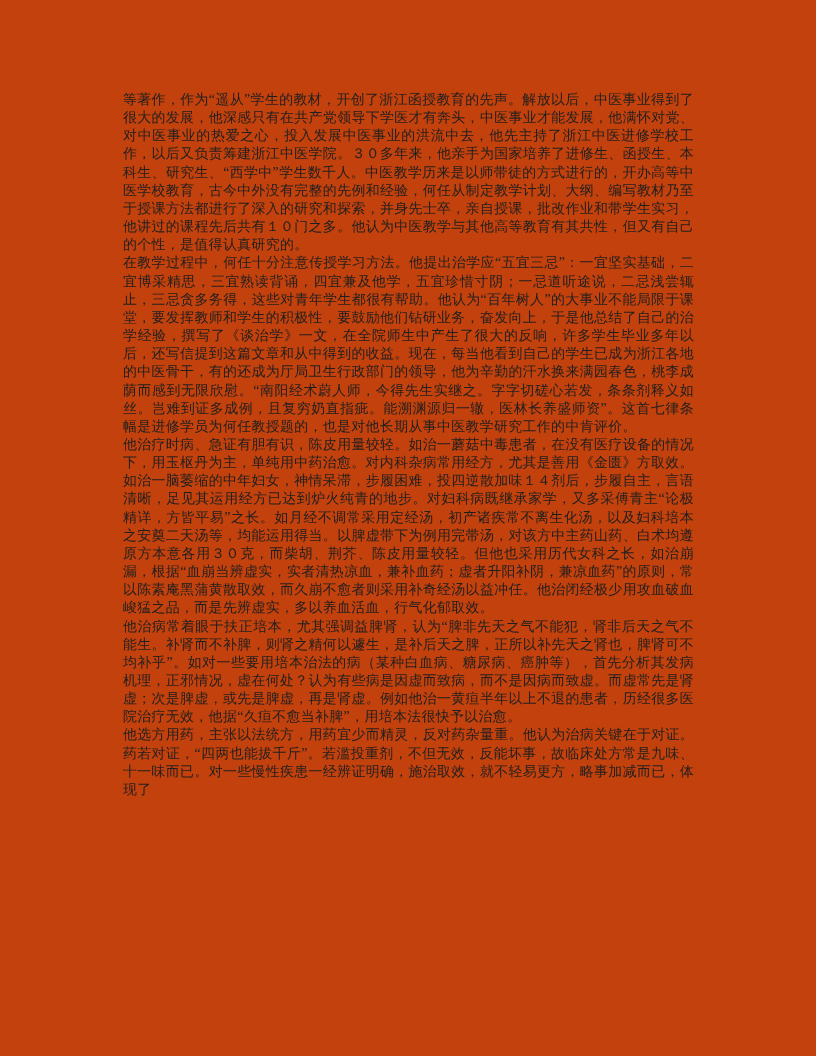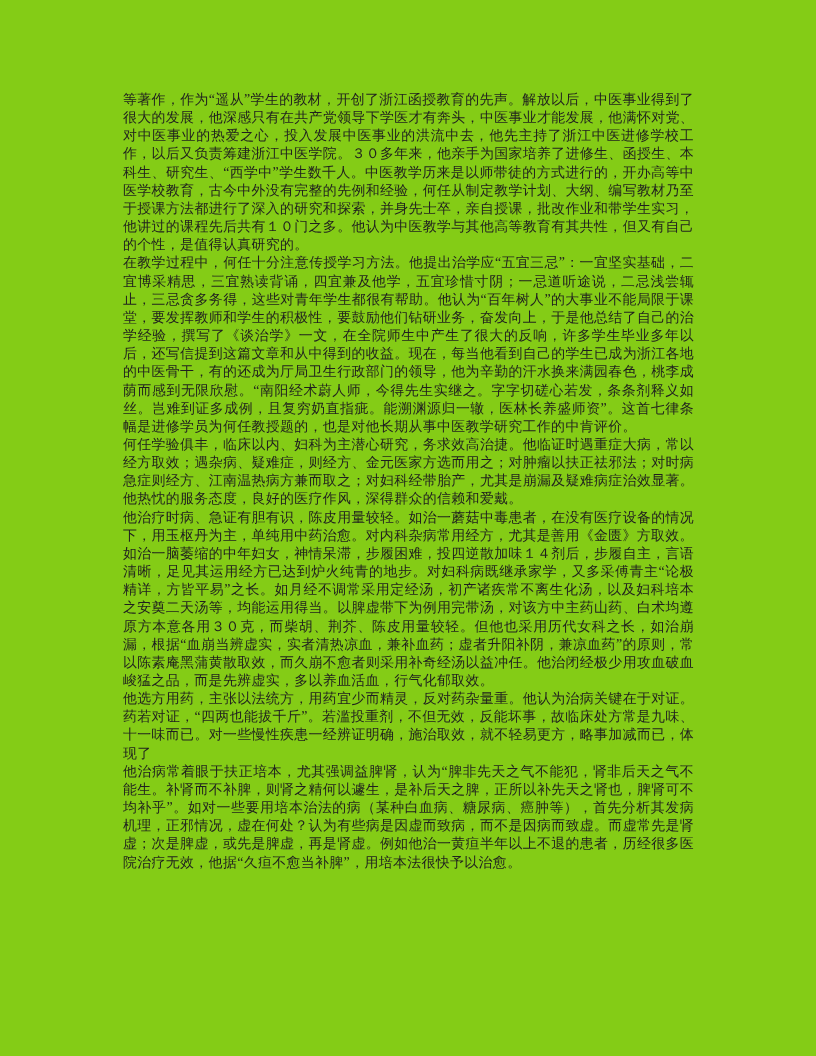--- a/index.html
+++ b/index.html
@@ -4,21 +4,21 @@
 <style>
   html, body {
     margin: 0;
     padding: 0;
     background: #ffffff;
   }
   .sheet {
     position: relative;
     width: 816px;
     height: 1056px;
-    background: #84cc16;
+    background: #c2410c;
     overflow: hidden;
     font-family: "Liberation Serif", "DejaVu Serif", serif;
   }
   .text-block {
     position: absolute;
     left: 123px;
     top: 91px;
     width: 571px;
     color: #1f1f1f;
     font-size: 13.9px;
@@ -35,19 +35,18 @@
     word-break: break-all;
   }
 </style>
 </head>
 <body>
 
 <div class="sheet">
   <div class="text-block">
       <p class="para">等著作，作为“遥从”学生的教材，开创了浙江函授教育的先声。解放以后，中医事业得到了很大的发展，他深感只有在共产党领导下学医才有奔头，中医事业才能发展，他满怀对党、对中医事业的热爱之心，投入发展中医事业的洪流中去，他先主持了浙江中医进修学校工作，以后又负责筹建浙江中医学院。３０多年来，他亲手为国家培养了进修生、函授生、本科生、研究生、“西学中”学生数千人。中医教学历来是以师带徒的方式进行的，开办高等中医学校教育，古今中外没有完整的先例和经验，何任从制定教学计划、大纲、编写教材乃至于授课方法都进行了深入的研究和探索，并身先士卒，亲自授课，批改作业和带学生实习，他讲过的课程先后共有１０门之多。他认为中医教学与其他高等教育有其共性，但又有自己的个性，是值得认真研究的。</p>
       <p class="para">在教学过程中，何任十分注意传授学习方法。他提出治学应“五宜三忌”：一宜坚实基础，二宜博采精思，三宜熟读背诵，四宜兼及他学，五宜珍惜寸阴；一忌道听途说，二忌浅尝辄止，三忌贪多务得，这些对青年学生都很有帮助。他认为“百年树人”的大事业不能局限于课堂，要发挥教师和学生的积极性，要鼓励他们钻研业务，奋发向上，于是他总结了自己的治学经验，撰写了《谈治学》一文，在全院师生中产生了很大的反响，许多学生毕业多年以后，还写信提到这篇文章和从中得到的收益。现在，每当他看到自己的学生已成为浙江各地的中医骨干，有的还成为厅局卫生行政部门的领导，他为辛勤的汗水换来满园春色，桃李成荫而感到无限欣慰。“南阳经术蔚人师，今得先生实继之。字字切磋心若发，条条剂释义如丝。岂难到证多成例，且复穷奶直指疵。能溯渊源归一辙，医林长养盛师资”。这首七律条幅是进修学员为何任教授题的，也是对他长期从事中医教学研究工作的中肯评价。</p>
-      <p class="para">何任学验俱丰，临床以内、妇科为主潜心研究，务求效高治捷。他临证时遇重症大病，常以经方取效；遇杂病、疑难症，则经方、金元医家方选而用之；对肿瘤以扶正祛邪法；对时病急症则经方、江南温热病方兼而取之；对妇科经带胎产，尤其是崩漏及疑难病症治效显著。他热忱的服务态度，良好的医疗作风，深得群众的信赖和爱戴。</p>
       <p class="para">他治疗时病、急证有胆有识，陈皮用量较轻。如治一蘑菇中毒患者，在没有医疗设备的情况下，用玉枢丹为主，单纯用中药治愈。对内科杂病常用经方，尤其是善用《金匮》方取效。</p>
       <p class="para">如治一脑萎缩的中年妇女，神情呆滞，步履困难，投四逆散加味１４剂后，步履自主，言语清晰，足见其运用经方已达到炉火纯青的地步。对妇科病既继承家学，又多采傅青主“论极精详，方皆平易”之长。如月经不调常采用定经汤，初产诸疾常不离生化汤，以及妇科培本之安奠二天汤等，均能运用得当。以脾虚带下为例用完带汤，对该方中主药山药、白术均遵原方本意各用３０克，而柴胡、荆芥、陈皮用量较轻。但他也采用历代女科之长，如治崩漏，根据“血崩当辨虚实，实者清热凉血，兼补血药；虚者升阳补阴，兼凉血药”的原则，常以陈素庵黑蒲黄散取效，而久崩不愈者则采用补奇经汤以益冲任。他治闭经极少用攻血破血峻猛之品，而是先辨虚实，多以养血活血，行气化郁取效。</p>
+      <p class="para">他治病常着眼于扶正培本，尤其强调益脾肾，认为“脾非先天之气不能犯，肾非后天之气不能生。补肾而不补脾，则肾之精何以遽生，是补后天之脾，正所以补先天之肾也，脾肾可不均补乎”。如对一些要用培本治法的病（某种白血病、糖尿病、癌肿等），首先分析其发病机理，正邪情况，虚在何处？认为有些病是因虚而致病，而不是因病而致虚。而虚常先是肾虚；次是脾虚，或先是脾虚，再是肾虚。例如他治一黄疸半年以上不退的患者，历经很多医院治疗无效，他据“久疸不愈当补脾”，用培本法很快予以治愈。</p>
       <p class="para">他选方用药，主张以法统方，用药宜少而精灵，反对药杂量重。他认为治病关键在于对证。药若对证，“四两也能拔千斤”。若滥投重剂，不但无效，反能坏事，故临床处方常是九味、十一味而已。对一些慢性疾患一经辨证明确，施治取效，就不轻易更方，略事加减而已，体现了</p>
-      <p class="para">他治病常着眼于扶正培本，尤其强调益脾肾，认为“脾非先天之气不能犯，肾非后天之气不能生。补肾而不补脾，则肾之精何以遽生，是补后天之脾，正所以补先天之肾也，脾肾可不均补乎”。如对一些要用培本治法的病（某种白血病、糖尿病、癌肿等），首先分析其发病机理，正邪情况，虚在何处？认为有些病是因虚而致病，而不是因病而致虚。而虚常先是肾虚；次是脾虚，或先是脾虚，再是肾虚。例如他治一黄疸半年以上不退的患者，历经很多医院治疗无效，他据“久疸不愈当补脾”，用培本法很快予以治愈。</p>
     </div>
 </div>
 
 </body></html>

